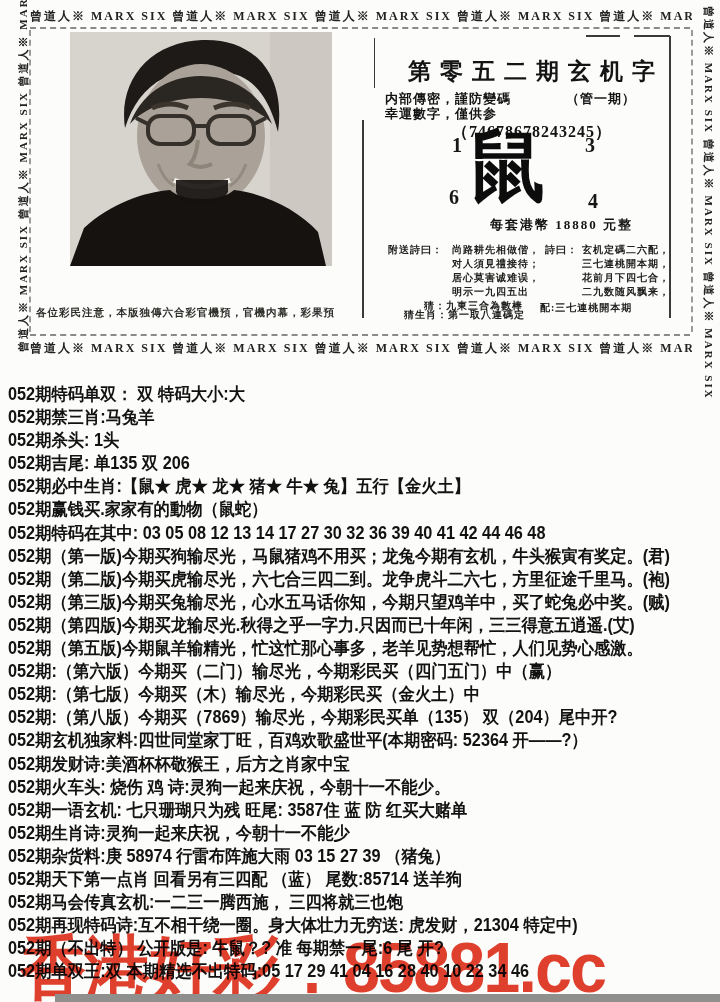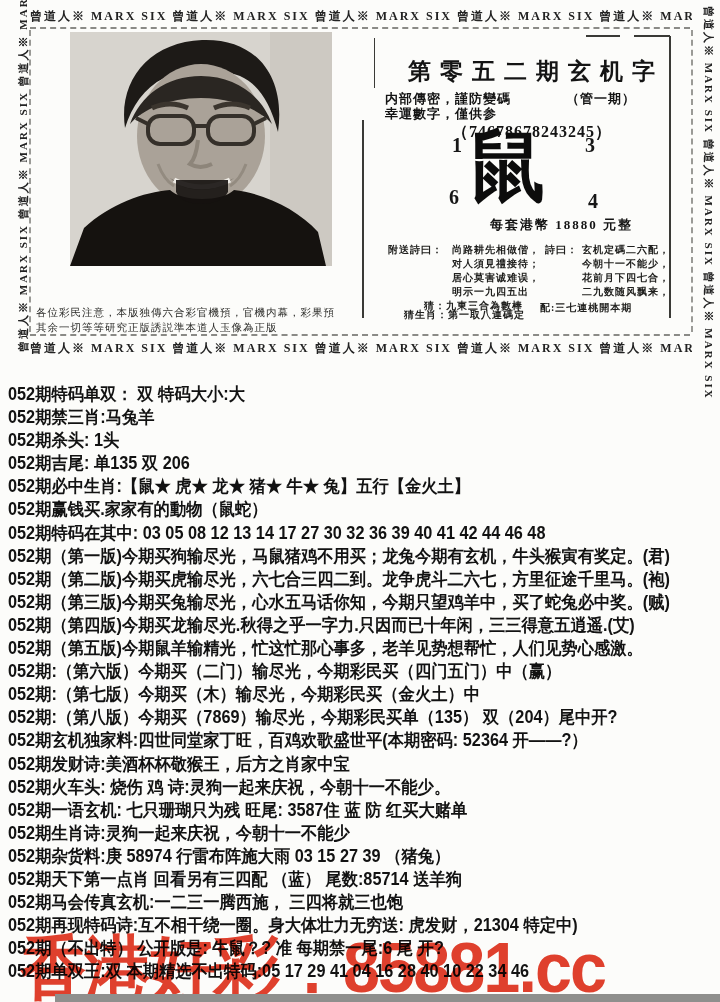--- a/index.html
+++ b/index.html
@@ -13,21 +13,21 @@
           white-space:nowrap;letter-spacing:2px;transform-origin:0 0;}
   .squig-h{border-top:2px dashed #8a8a86;height:0;}
   .squig-v{border-left:2px dashed #9a9a96;width:0;}
   .frameline{background:#3a3a36;}
   
   #photo{left:70px;top:32px;width:262px;height:234px;}
   #caption{left:36px;top:268px;width:320px;text-align:center;
            font-family:"Liberation Serif",serif;font-weight:bold;font-size:34px;
            letter-spacing:12px;color:#111;white-space:nowrap;}
   .note{left:36px;width:330px;font-size:10.5px;color:#2d2d2a;letter-spacing:1px;white-space:nowrap;
-        font-family:"Liberation Serif",serif;font-weight:normal;}
+        font-family:"Liberation Serif",serif;font-weight:bold;}
   
   .serifb{font-family:"Liberation Serif",serif;font-weight:bold;color:#141414;}
   #boxtitle{left:408px;top:56px;font-size:23px;letter-spacing:9px;white-space:nowrap;}
   .boxsmall{font-size:13px;letter-spacing:1px;white-space:nowrap;}
   #zchar{left:468px;top:128px;font-size:78px;line-height:1;font-family:"Liberation Serif",serif;
          font-weight:bold;color:#0c0c0c;}
   .corner-num{font-size:20px;font-family:"Liberation Serif",serif;font-weight:bold;}
   .poem{font-size:10px;line-height:14px;font-family:"Liberation Serif",serif;font-weight:bold;
         color:#20201e;letter-spacing:1px;white-space:nowrap;}
   
@@ -74,21 +74,20 @@
       <path d="M100,146 Q131,168 164,146 Q150,158 131,158 Q112,158 100,146 Z" fill="#574f45"></path>
       <path d="M104,148 Q131,162 160,148" stroke="#efece6" stroke-width="5" fill="none"></path>
       <path d="M88,132 Q94,148 104,154" stroke="#938b80" stroke-width="3" fill="none"></path>
       <path d="M176,132 Q170,148 160,154" stroke="#938b80" stroke-width="3" fill="none"></path>
       <path d="M0,234 L14,196 C40,172 74,160 100,158 C112,170 152,170 164,158 C196,162 228,178 248,200 L256,234 Z" fill="#15120f"></path>
       <path d="M106,160 C112,176 150,176 158,160 L158,148 L106,148 Z" fill="#15120f" opacity=".9"></path>
     </svg>
   </div>
 
   <div class="abs note" style="top:306px;">各位彩民注意，本版独傳六合彩官機預，官機内幕，彩果預</div>
-  <div class="abs note" style="top:321px;">其余一切等等研究正版誘説準本道人玉像為正版</div>
 
   <div class="abs frameline" style="left:586px;top:35px;width:34px;height:2px;"></div>
   <div class="abs frameline" style="left:634px;top:35px;width:36px;height:2px;"></div>
   <div class="abs frameline" style="left:669px;top:36px;width:2px;height:282px;"></div>
   <div class="abs frameline" style="left:362px;top:120px;width:2px;height:198px;"></div>
   <div class="abs frameline" style="left:374px;top:38px;width:1px;height:50px;"></div>
 
   <div class="abs serifb" id="boxtitle">第零五二期玄机字</div>
   <div class="abs serifb boxsmall" style="left:385px;top:90px;">内部傳密，謹防變碼</div>
   <div class="abs serifb boxsmall" style="left:566px;top:90px;">（管一期）</div>
@@ -106,21 +105,21 @@
   <div class="abs poem" style="left:388px;top:243px;">附送詩曰：</div>
   <div class="abs" style="left:452px;top:243px;">
       <div class="poem">尚路耕先相做偕，</div>
       <div class="poem">对人須見禮接待；</div>
       <div class="poem">居心莫害诚难误，</div>
       <div class="poem">明示一九四五出</div>
     </div>
   <div class="abs poem" style="left:545px;top:243px;">詩曰：</div>
   <div class="abs" style="left:582px;top:243px;">
       <div class="poem">玄机定碼二六配，</div>
-      <div class="poem">今朝十一不能少，</div>
+      <div class="poem">三七連桃開本期，</div>
       <div class="poem">花前月下四七合，</div>
       <div class="poem">二九数随风飘来，</div>
     </div>
   <div class="abs poem" style="left:404px;top:301px;margin-top:7px;">猜生肖：第一取八連碼定</div>
   <div class="abs poem" style="left:424px;top:299px;">猜：九東三合為數棒</div>
   <div class="abs poem" style="left:540px;top:301px;text-align:center;">配:三七連桃開本期</div>
 
   <div class="abs" id="body-lines">
       <div class="bline">052期特码单双：  双   特码大小:大</div>
       <div class="bline">052期禁三肖:马兔羊</div>

